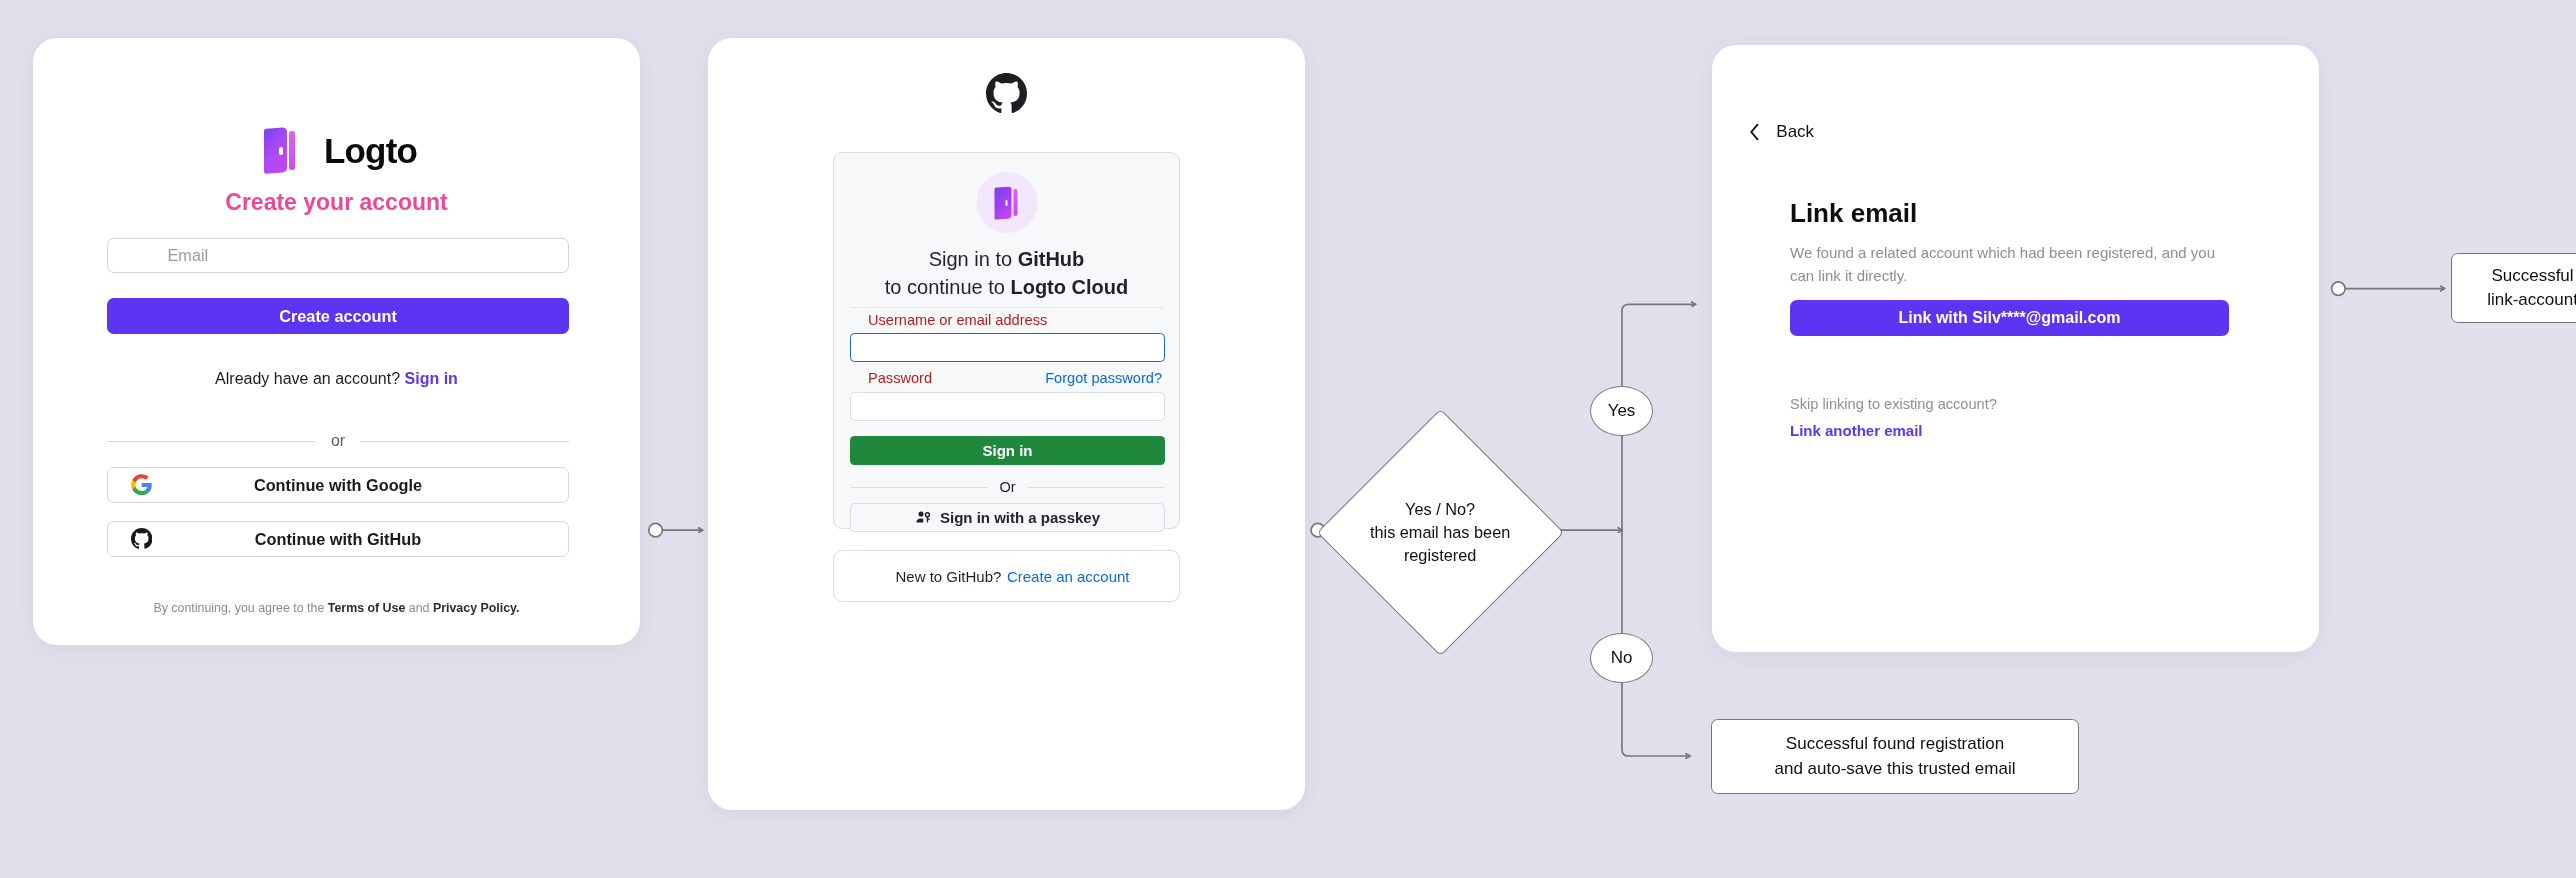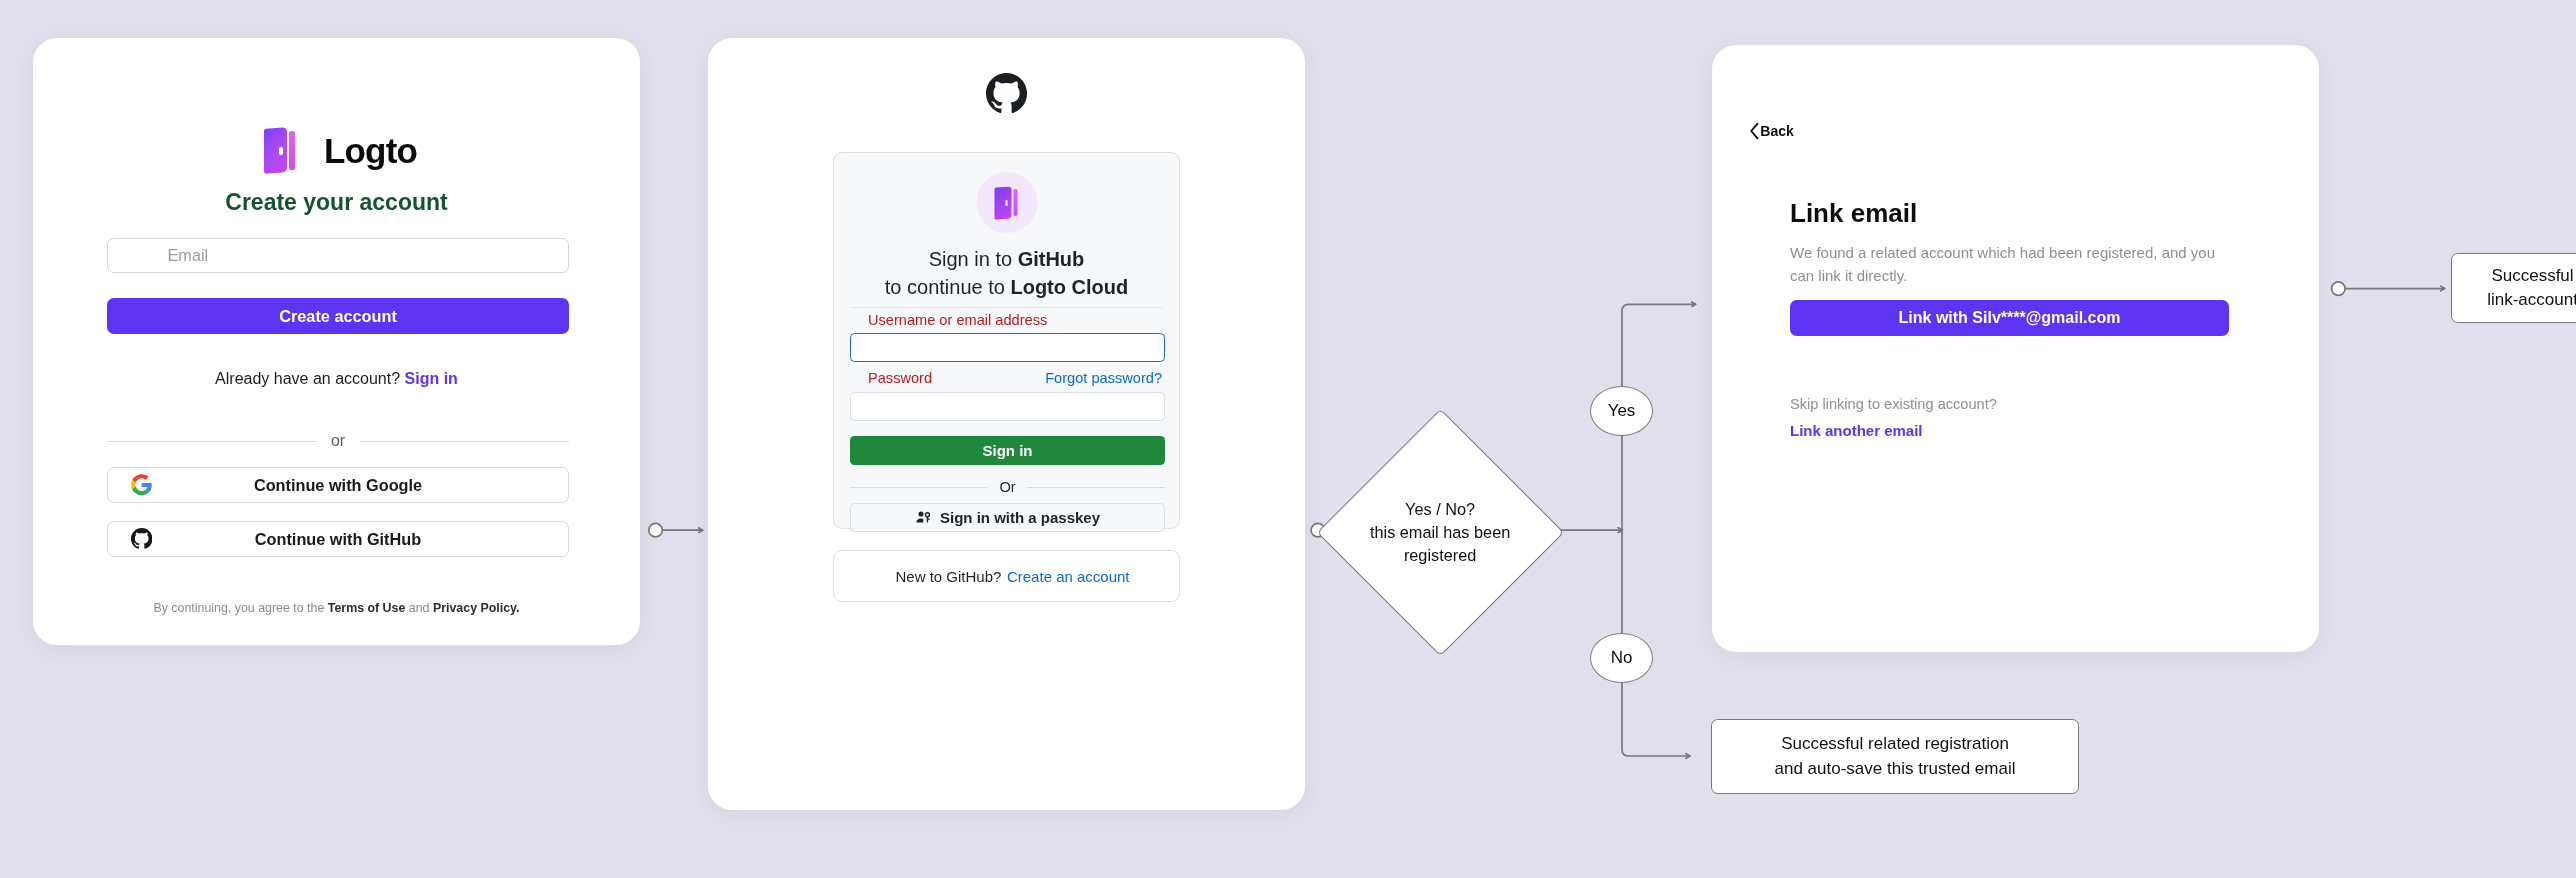--- a/index.html
+++ b/index.html
@@ -44,21 +44,21 @@
     position:absolute;left:25px;top:3.4px;width:5.6px;height:39px;
     background:linear-gradient(180deg,#e260f2,#cf4bf0);
     border-radius:2.3px;
   }
   .logto-word{
     font-size:35px;font-weight:700;color:#0a0a0a;letter-spacing:-0.8px;
     line-height:1;
   }
   .c1-title{
     position:absolute;left:0;right:0;top:151px;text-align:center;
-    font-size:23px;font-weight:700;color:#14532d;
+    font-size:23px;font-weight:700;color:#ec4899;
   }
   .email-input{
     position:absolute;left:74px;top:200px;width:462px;height:35px;
     box-sizing:border-box;border:0.6px solid #d4d4d8;border-radius:6.8px;
     background:#fff;display:flex;align-items:center;padding:0 13.5px;
   }
   .email-input span{font-size:16.3px;color:#9b9ba4;padding-left:46px;}
   .create-btn{
     position:absolute;left:74px;top:260px;width:462px;height:36px;
     background:#5d34f2;border-radius:6.8px;color:#fff;
@@ -152,22 +152,22 @@
     position:absolute;left:125px;top:512px;width:347px;height:52px;box-sizing:border-box;
     border:0.6px solid #d8dee4;border-radius:9px;background:#fff;
     display:flex;align-items:center;justify-content:center;
     font-size:15px;color:#1f2328;gap:5.6px;padding-left:12px;
   }
   .gh-newbox .lnk{color:#0969da;cursor:pointer;}
 
   
   #card-link{ left:1712px; top:45px; width:607px; height:607px; }
   .back-btn{
-    position:absolute;left:37px;top:77px;display:flex;align-items:center;gap:0;
-    font-size:14px;color:#0f0f11;cursor:pointer;font-weight:bold;
+    position:absolute;left:37px;top:77px;display:flex;align-items:center;gap:16px;
+    font-size:17px;color:#0f0f11;cursor:pointer;
   }
   .c3-title{position:absolute;left:78px;top:153px;font-size:26px;font-weight:700;color:#0d0d0f;}
   .c3-desc{
     position:absolute;left:78px;top:197px;width:439px;
     font-size:15px;color:#8e8e97;line-height:1.5;
   }
   .link-btn{
     position:absolute;left:78px;top:255px;width:439px;height:36px;
     background:#5d34f2;border-radius:6.8px;color:#fff;font-size:16px;font-weight:600;
     display:flex;align-items:center;justify-content:center;cursor:pointer;
@@ -399,19 +399,19 @@
 
   <div class="result-box" id="box-link-success">
     <div>
       <div>Successful</div>
       <div>link-account</div>
     </div>
   </div>
 
   <div class="result-box" id="box-social-success">
     <div>
-      <div>Successful related registration</div>
+      <div>Successful found registration</div>
       <div>and auto-save this trusted email</div>
     </div>
   </div>
 
 </div>
 
 
 </body></html>

